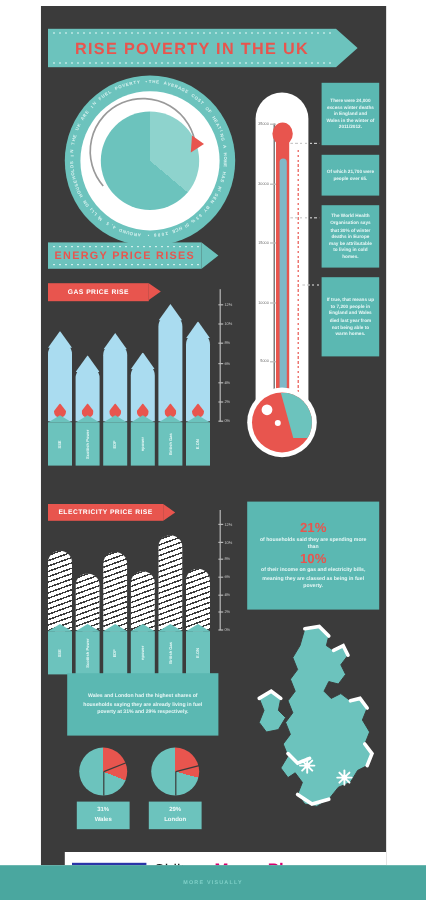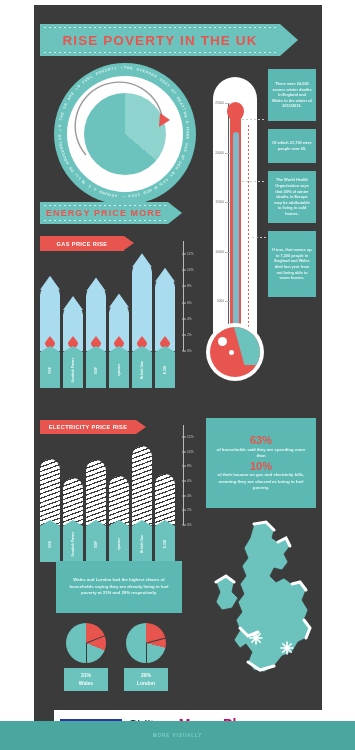--- a/index.html
+++ b/index.html
@@ -458,21 +458,21 @@
     <div class="infobox" id="info3">
         <span>The World Health Organisation says that 30% of winter deaths in Europe may be attributable to living in cold homes.</span>
       </div>
     <div class="infobox" id="info4">
         <span>If true, that means up to 7,200 people in England and Wales died last year from not being able to warm homes.</span>
       </div>
 
     <div class="banner" id="energy-banner">
       <div class="dots-t"></div>
       <div class="dots-b"></div>
-      <span>ENERGY PRICE MORE</span>
+      <span>ENERGY PRICE RISES</span>
     </div>
 
     <div class="tag" id="gas-tag">
       <span>GAS PRICE RISE</span>
     </div>
     <div class="chart" id="gas-chart">
       <div class="bars" id="gas-bars">
           <div class="gasbar" style="height: 60.1333%;">
             <div class="tip"></div>
             <div class="flame"></div>
@@ -594,21 +594,21 @@
         </div>
         <div class="supp">
           <span>British Gas</span>
         </div>
         <div class="supp">
           <span>E.ON</span>
         </div>
       </div>
 
     <div id="stat-box">
-      <div class="big">63%</div>
+      <div class="big">21%</div>
       <div class="small">of households said they are spending more than</div>
       <div class="big">10%</div>
       <div class="small">of their income on gas and electricity bills, meaning they are classed as being in fuel poverty.</div>
     </div>
 
     <div id="wl-box">
       <span>Wales and London had the highest shares of households saying they are already living in fuel poverty at 31% and 29% respectively.</span>
     </div>
 
     <div class="pie-group" id="pie-wales">

